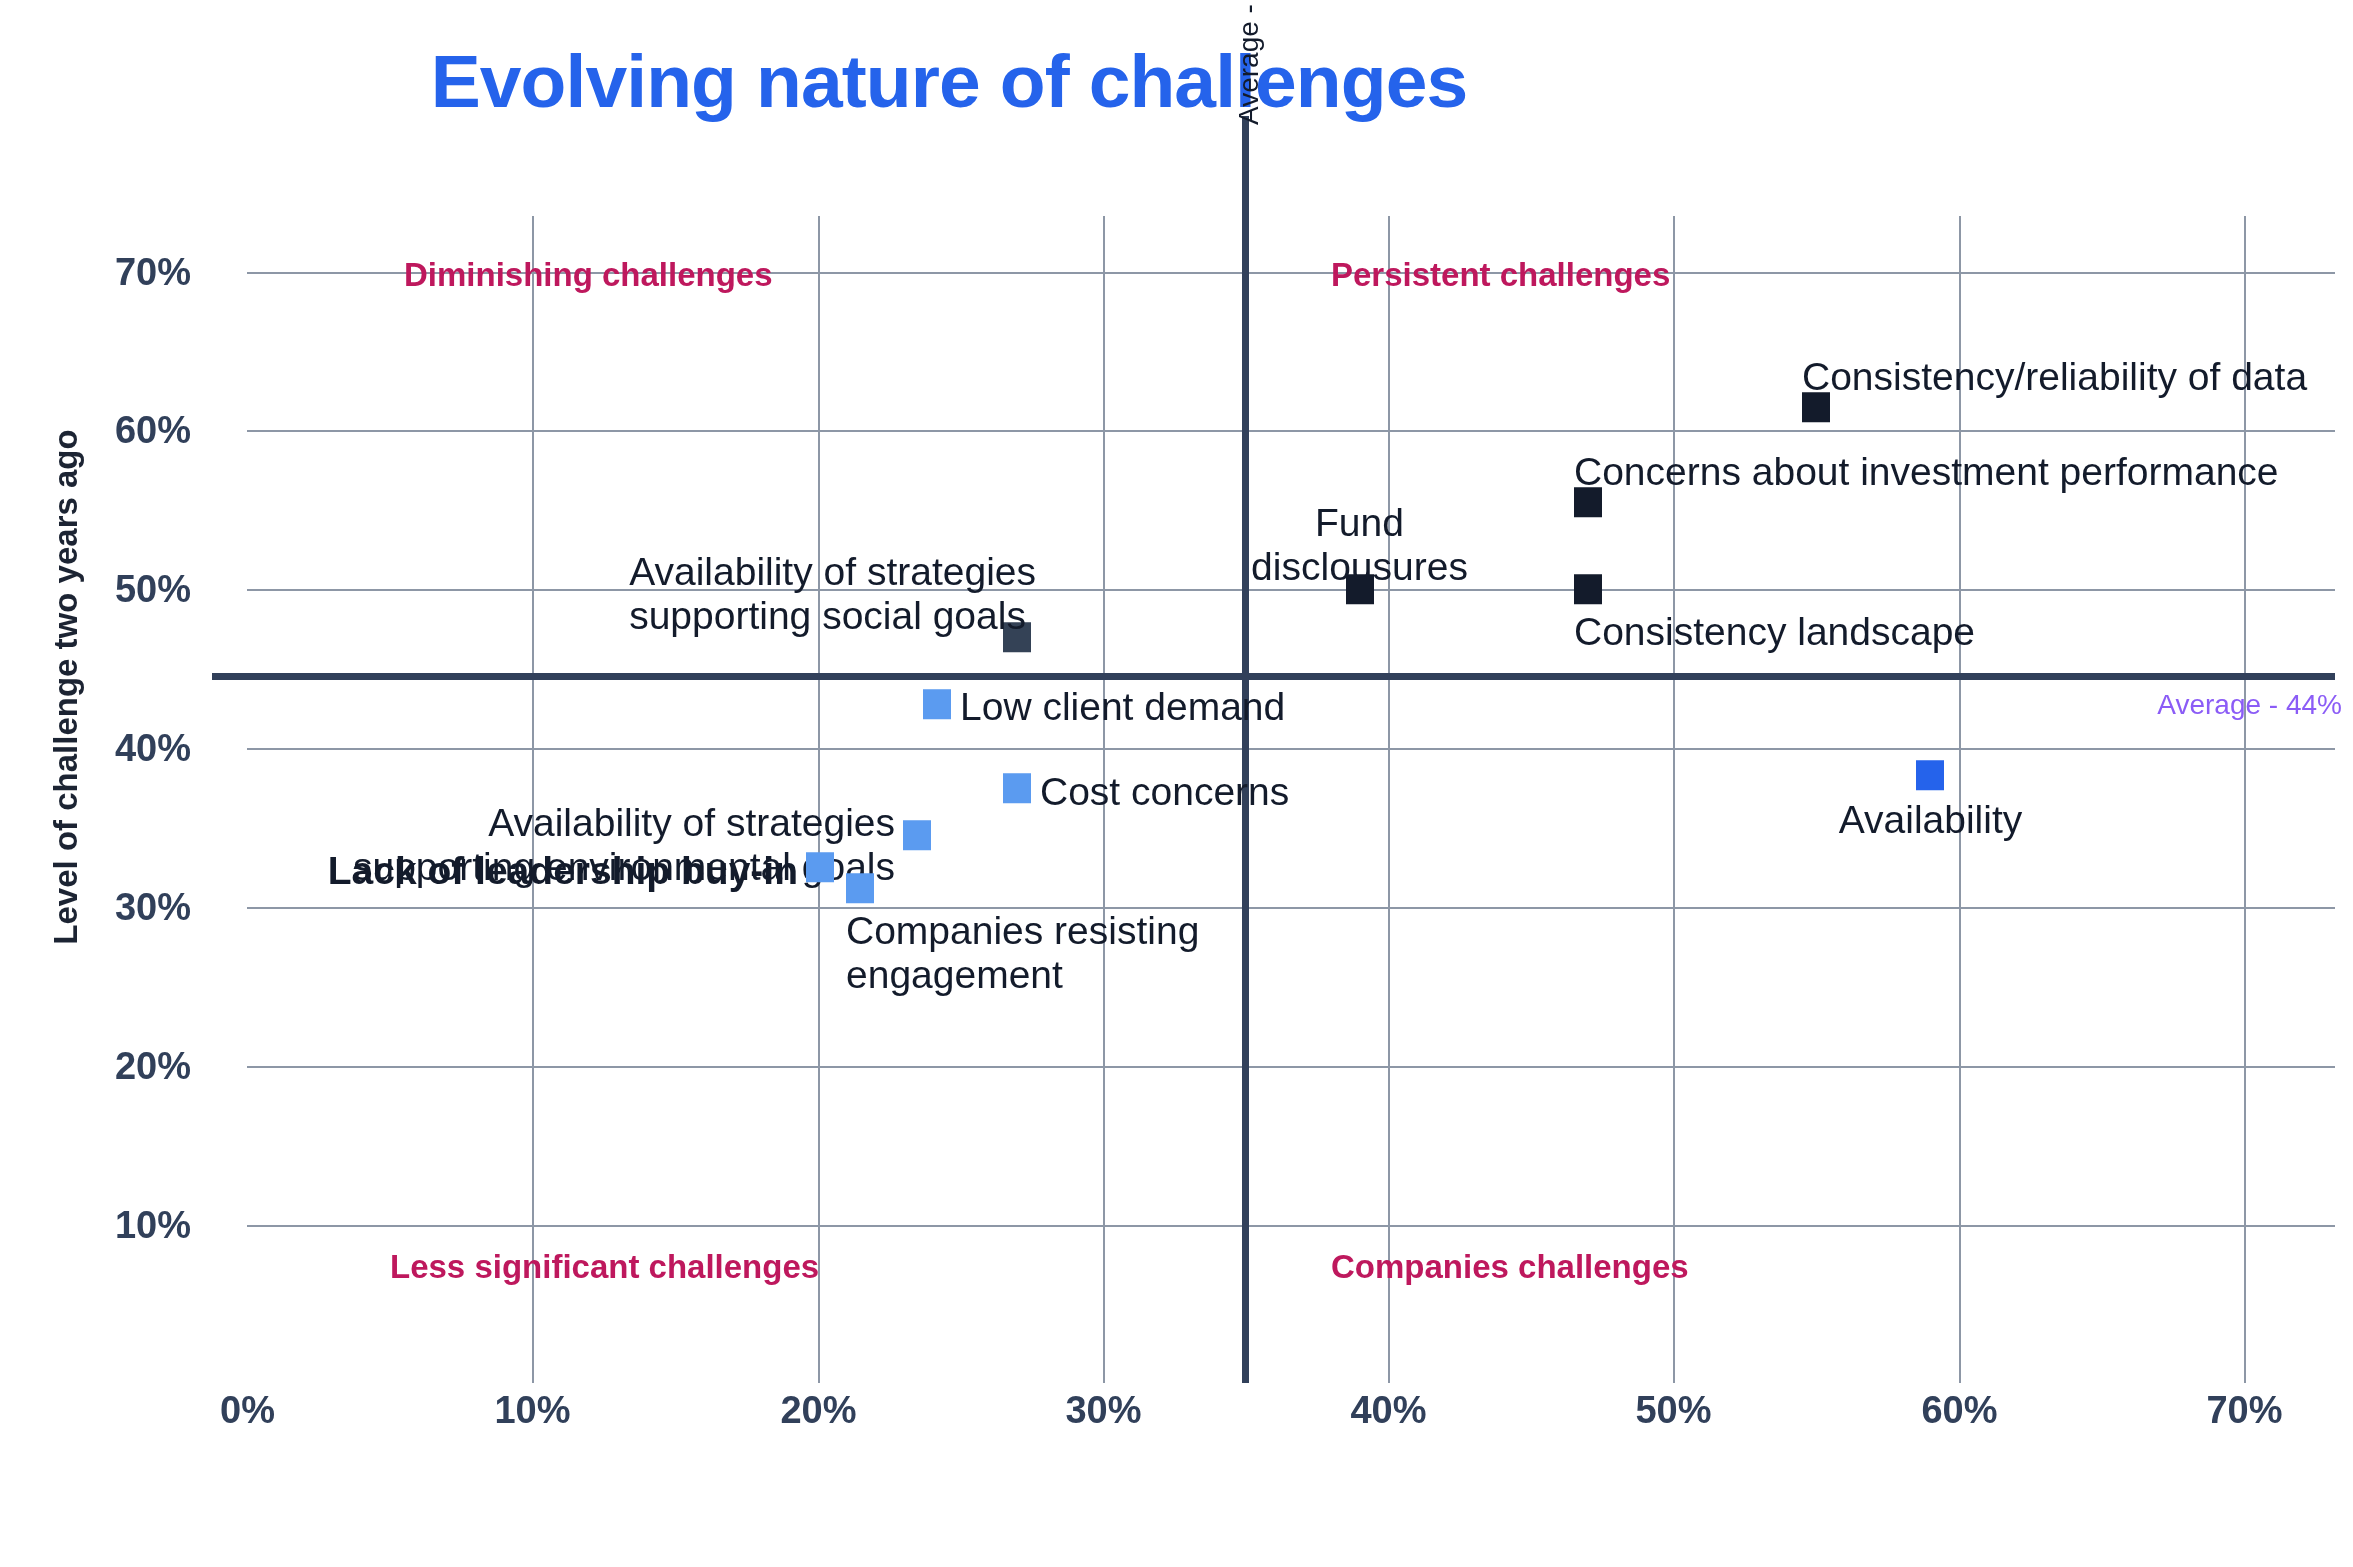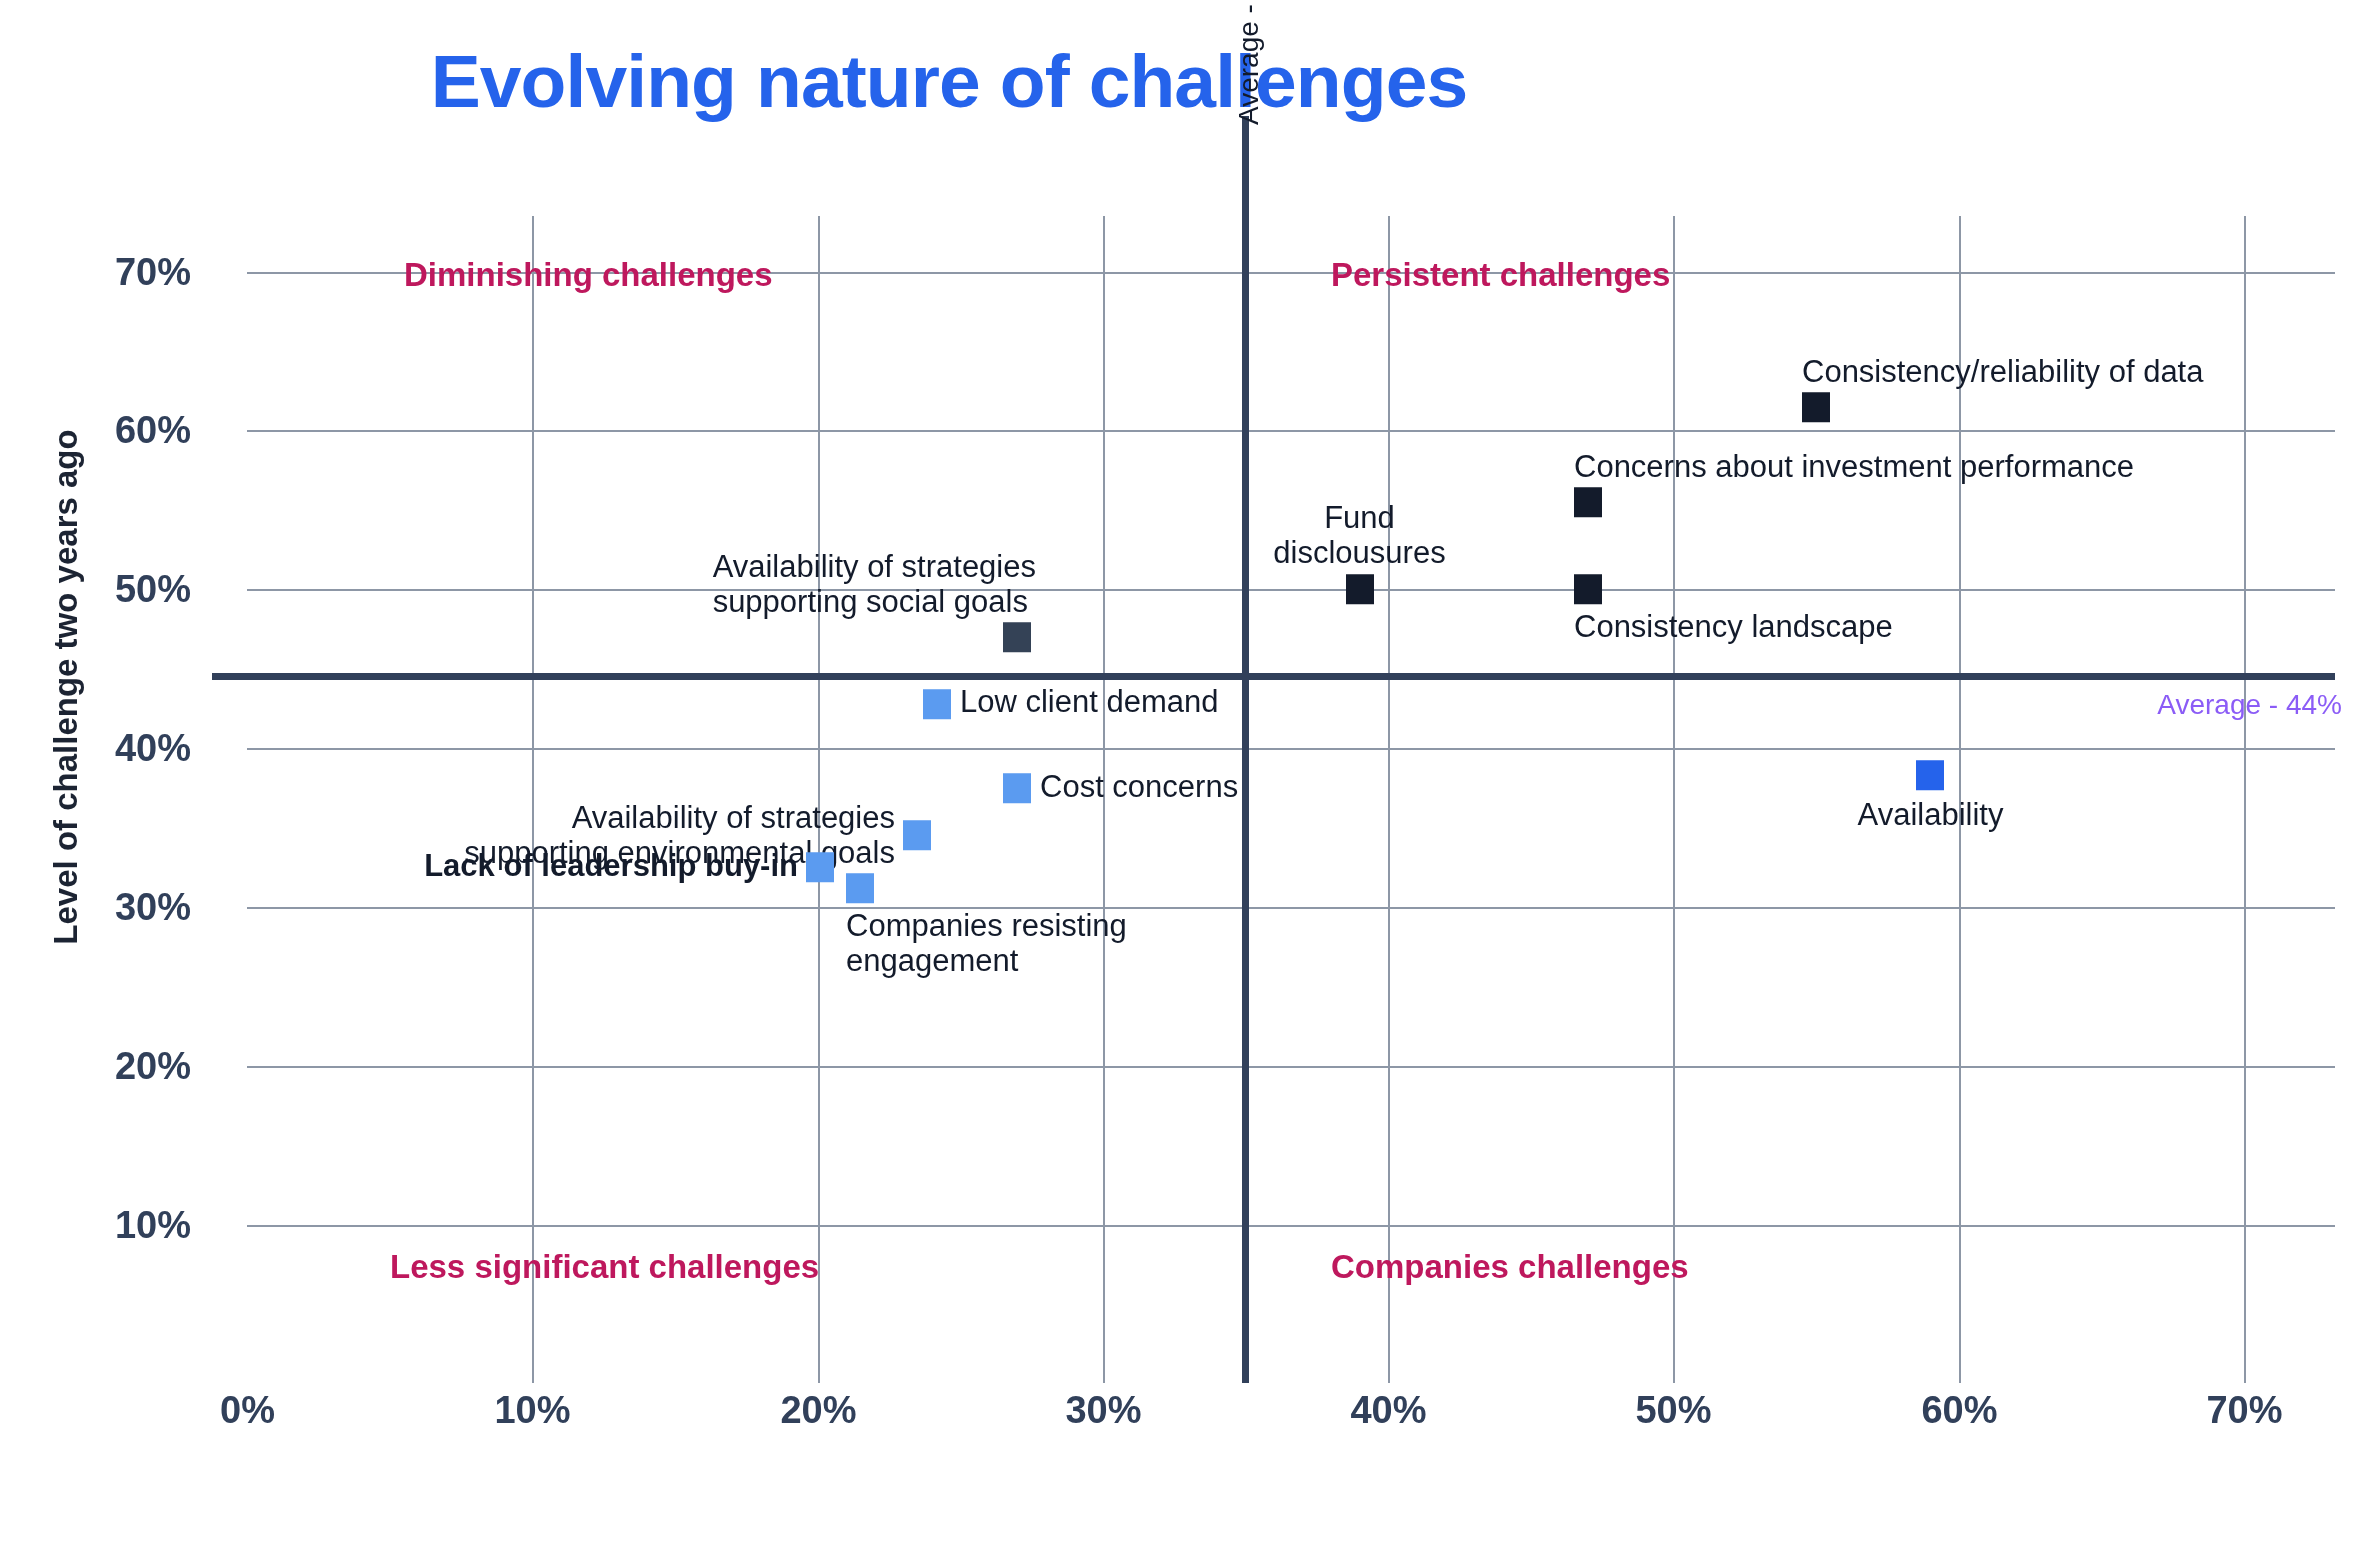--- a/index.html
+++ b/index.html
@@ -118,21 +118,21 @@
   }
 
   
   .marker {
     position: absolute;
     width: 28px; height: 29.5px;
     transform: translate(-50%, -50%);
   }
   .point-label {
     position: absolute;
-    font-size: 31px;
+    font-size: 39px;
     line-height: 1.12;
     color: #131b2b;
     white-space: pre-line;
   }
   .lbl-right { text-align: left; }
   .lbl-left  { text-align: right; }
   .lbl-center{ text-align: center; }
 </style>
 </head>
 <body>

